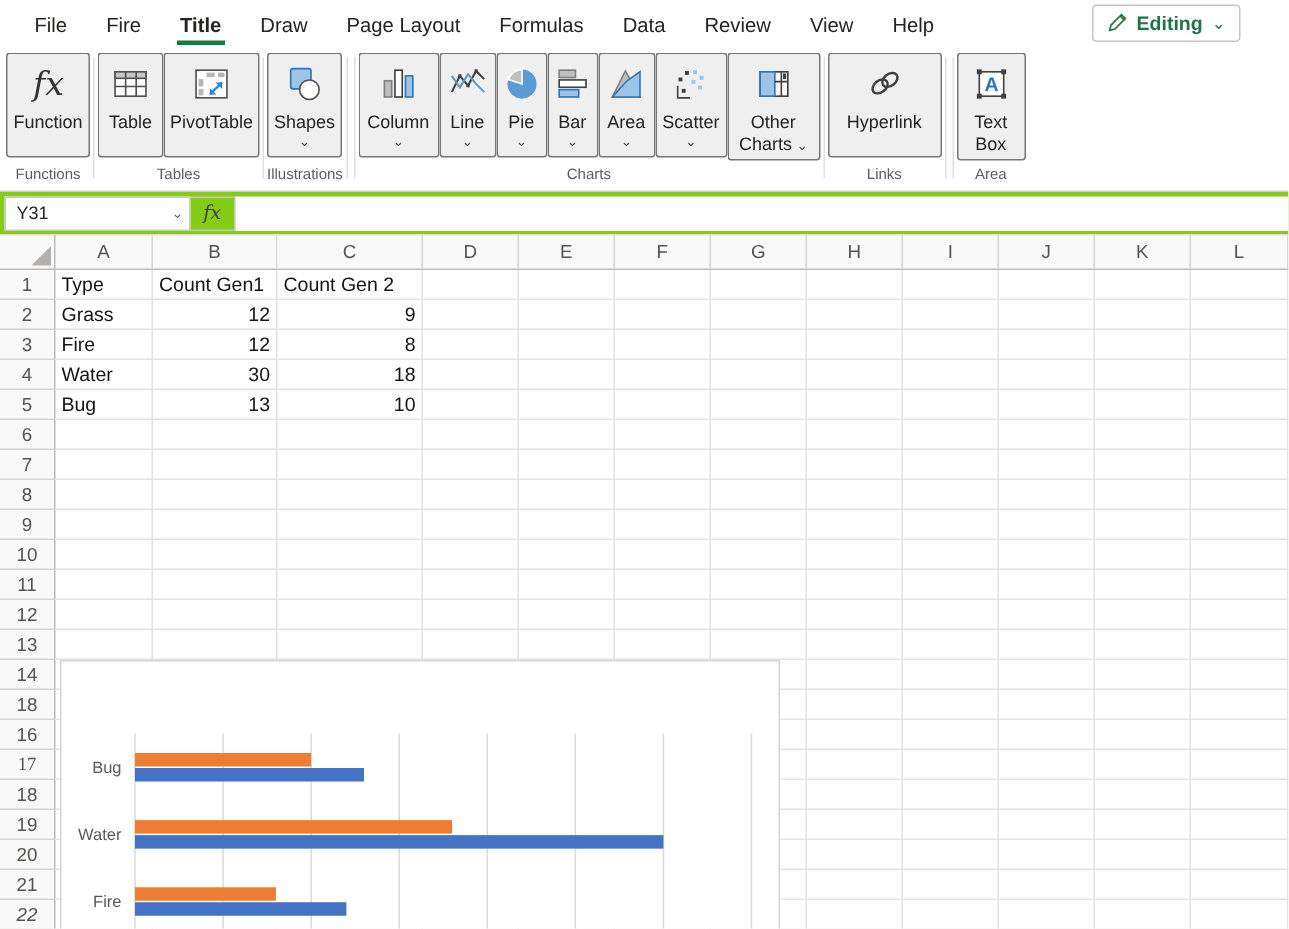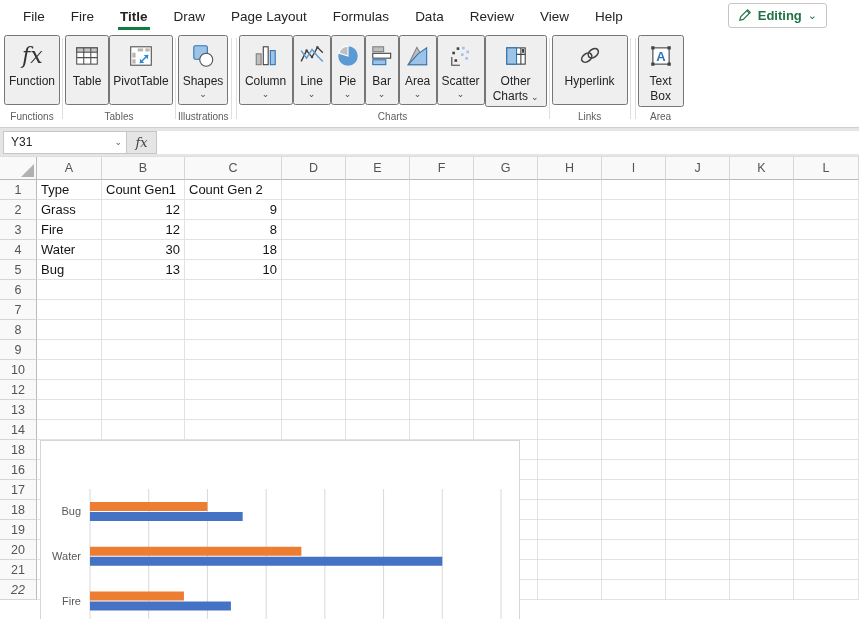--- a/index.html
+++ b/index.html
@@ -29,21 +29,21 @@
   .ritem-icon { height: 36px; display: flex; align-items: center; justify-content: center; }
   .ritem-label { font-size: 12px; color: #252423; text-align: center; line-height: 1.25;
     white-space: nowrap; }
   .ritem-label.wrap { white-space: normal; }
   .ritem-chev { height: 13px; font-size: 9px; color: #484644; line-height: 10px; }
   .chev-inline { font-size: 9px; color: #484644; margin-left: 3px; }
   .w-offaddins { width: 52px; } .w-newcomment { width: 62px; }
   .w-textbox { width: 34px; } .w-othercharts { width: 50px; }
 
   
-  .formula-row { height: 29px; display: flex; align-items: center; background: #e5e5e5;
+  .formula-row { height: 29px; display: flex; align-items: center; background: #84cc16;
     border-bottom: 1px solid #e1dfdd; padding: 2px 0; }
   .name-box { width: 124px; height: 23px; border: 1px solid #c8c6c4; background: #fff;
     display: flex; align-items: center; font-size: 12px; color: #252423;
     padding: 0 4px 0 7px; margin-left: 3px; }
   .name-box .chev { margin-left: auto; font-size: 9px; color: #605e5c; }
   .fx-box { width: 30px; height: 23px; border: 1px solid #c8c6c4; border-left: none;
     display: flex; align-items: center; justify-content: center;
     font-family: "DejaVu Serif", serif; font-style: italic; font-size: 13px; color: #444; }
   .formula-input { flex: 1; height: 23px; border: none; outline: none; background: #fff;
     font-size: 12px; padding: 0 8px; }
@@ -475,20 +475,35 @@
         <div class="cell" style="width: 64px;"></div>
         <div class="cell" style="width: 64px;"></div>
         <div class="cell" style="width: 64px;"></div>
         <div class="cell" style="width: 64px;"></div>
         <div class="cell" style="width: 64px;"></div>
         <div class="cell" style="width: 64px;"></div>
         <div class="cell" style="width: 64px;"></div>
         <div class="cell" style="width: 65px;"></div>
       </div>
       <div class="grid-row">
+        <div class="row-h" style="width: 37px;">11</div>
+        <div class="cell" style="width: 65px;"></div>
+        <div class="cell" style="width: 83px;"></div>
+        <div class="cell" style="width: 97px;"></div>
+        <div class="cell" style="width: 64px;"></div>
+        <div class="cell" style="width: 64px;"></div>
+        <div class="cell" style="width: 64px;"></div>
+        <div class="cell" style="width: 64px;"></div>
+        <div class="cell" style="width: 64px;"></div>
+        <div class="cell" style="width: 64px;"></div>
+        <div class="cell" style="width: 64px;"></div>
+        <div class="cell" style="width: 64px;"></div>
+        <div class="cell" style="width: 65px;"></div>
+      </div>
+      <div class="grid-row">
         <div class="row-h" style="width: 37px;">12</div>
         <div class="cell" style="width: 65px;"></div>
         <div class="cell" style="width: 83px;"></div>
         <div class="cell" style="width: 97px;"></div>
         <div class="cell" style="width: 64px;"></div>
         <div class="cell" style="width: 64px;"></div>
         <div class="cell" style="width: 64px;"></div>
         <div class="cell" style="width: 64px;"></div>
         <div class="cell" style="width: 64px;"></div>
         <div class="cell" style="width: 64px;"></div>
@@ -550,21 +565,21 @@
         <div class="cell" style="width: 64px;"></div>
         <div class="cell" style="width: 64px;"></div>
         <div class="cell" style="width: 64px;"></div>
         <div class="cell" style="width: 64px;"></div>
         <div class="cell" style="width: 64px;"></div>
         <div class="cell" style="width: 64px;"></div>
         <div class="cell" style="width: 64px;"></div>
         <div class="cell" style="width: 65px;"></div>
       </div>
       <div class="grid-row">
-        <div class="row-h" style="width: 37px;">17</div>
+        <div class="row-h" style="width: 37px; font-family: Liberation Serif, serif;">17</div>
         <div class="cell" style="width: 65px;"></div>
         <div class="cell" style="width: 83px;"></div>
         <div class="cell" style="width: 97px;"></div>
         <div class="cell" style="width: 64px;"></div>
         <div class="cell" style="width: 64px;"></div>
         <div class="cell" style="width: 64px;"></div>
         <div class="cell" style="width: 64px;"></div>
         <div class="cell" style="width: 64px;"></div>
         <div class="cell" style="width: 64px;"></div>
         <div class="cell" style="width: 64px;"></div>

